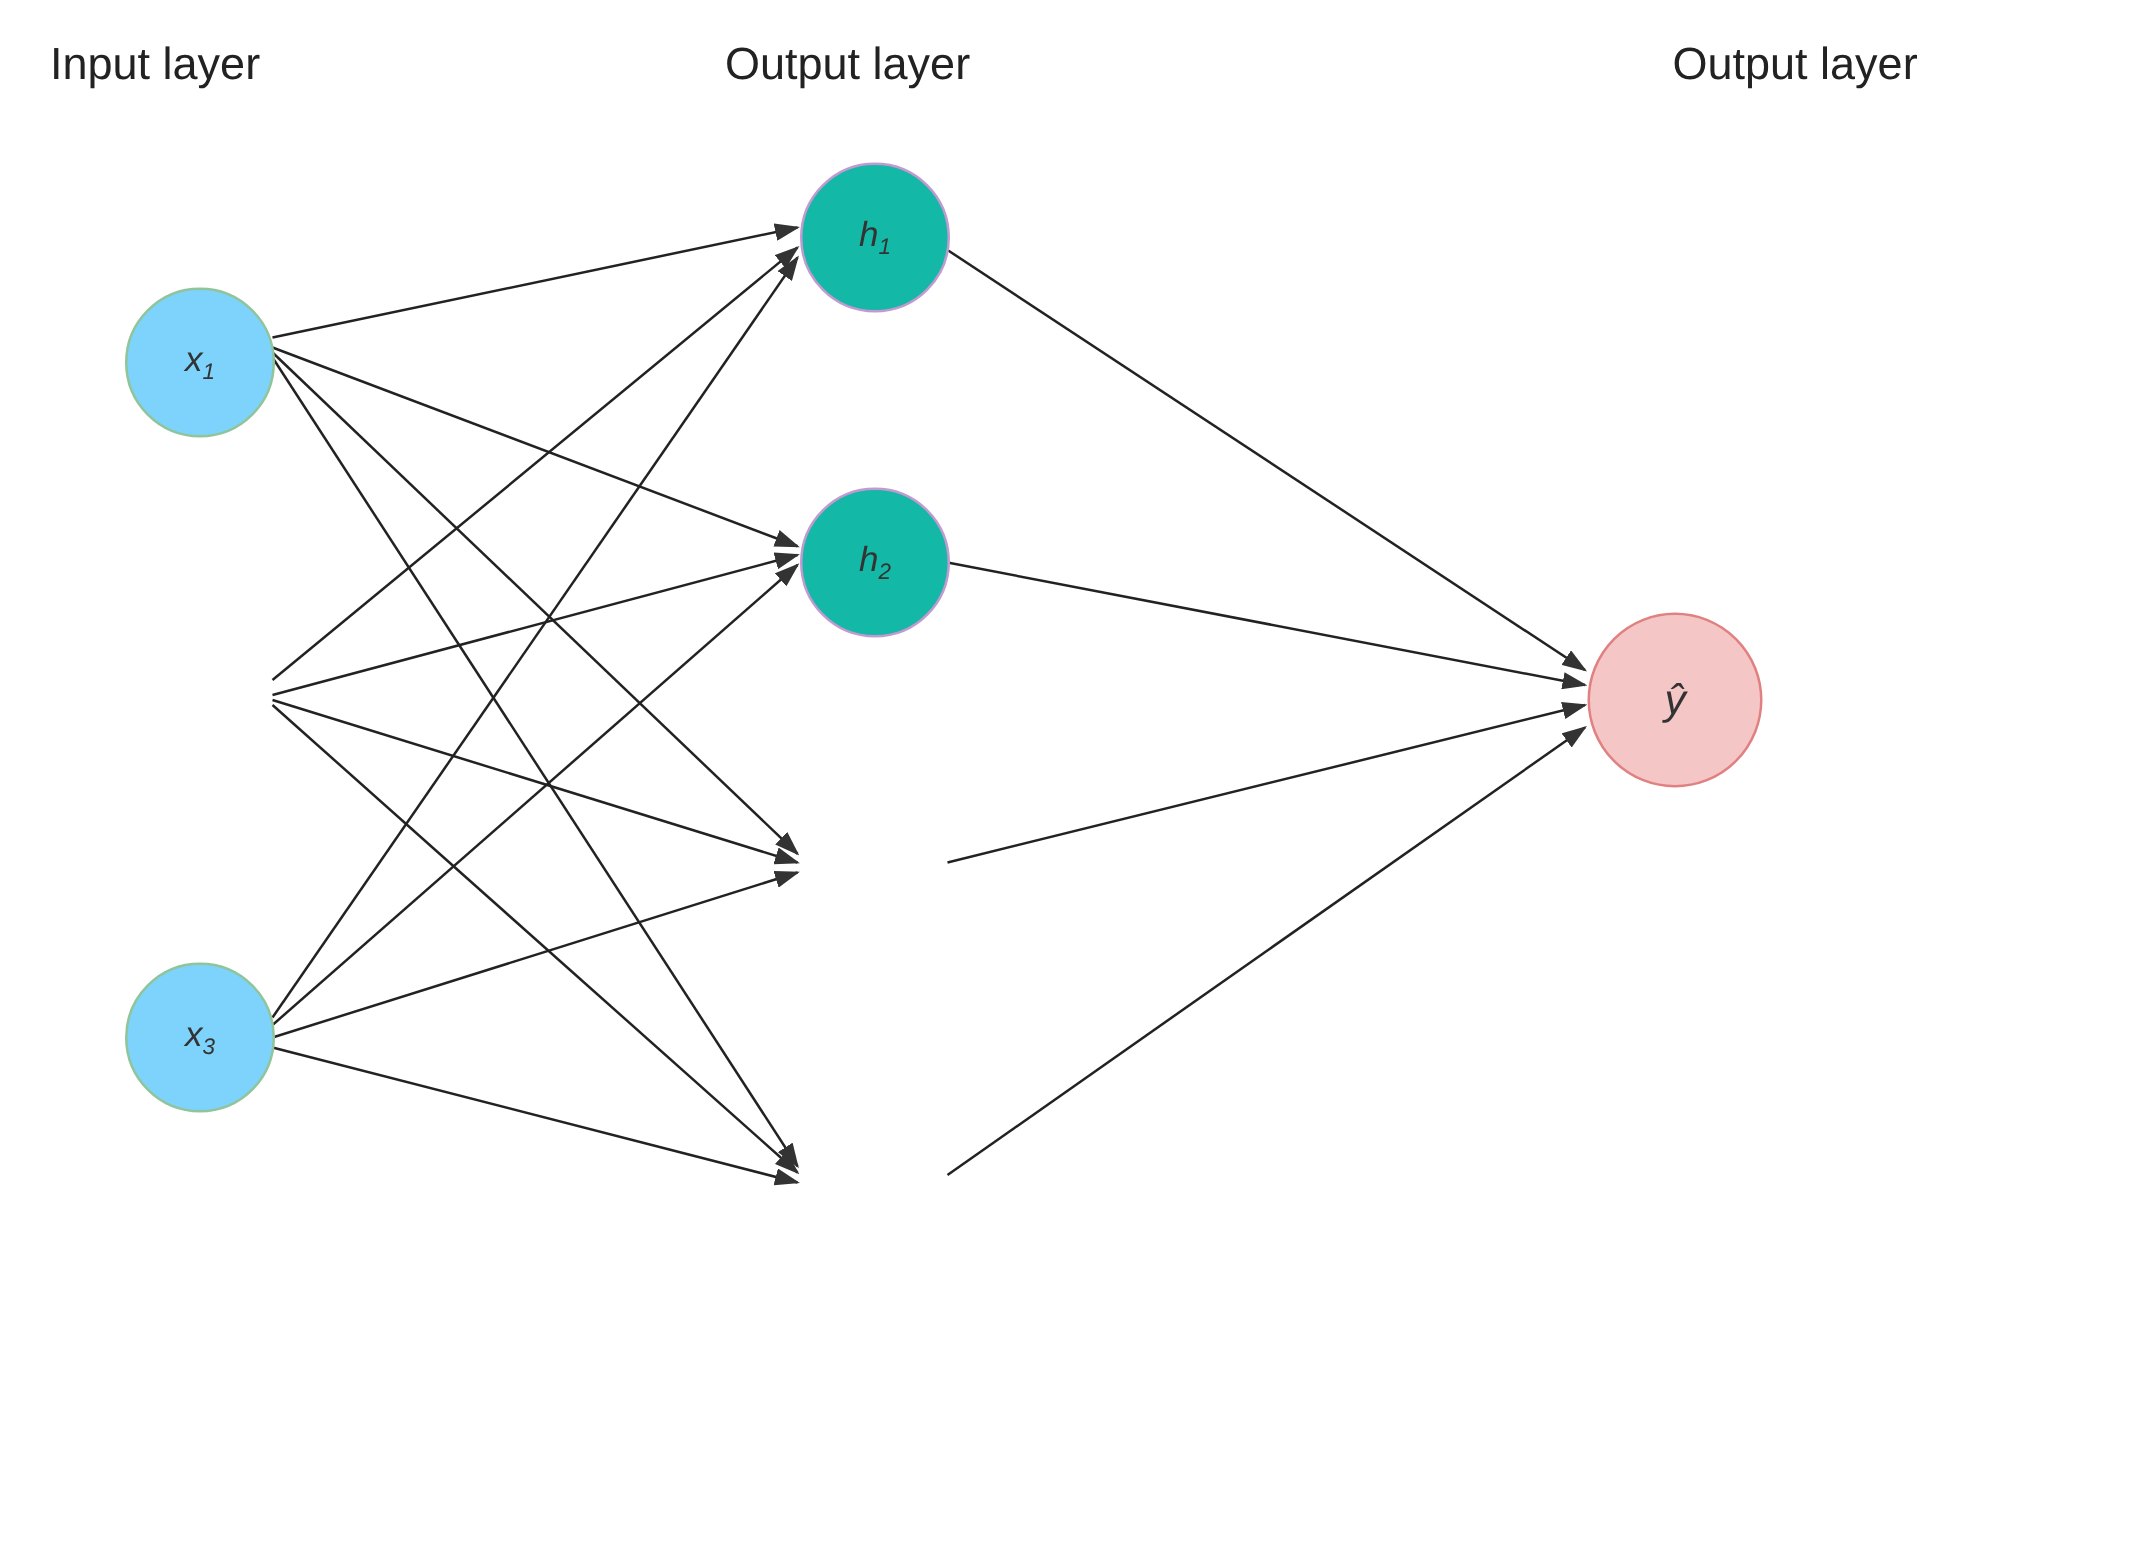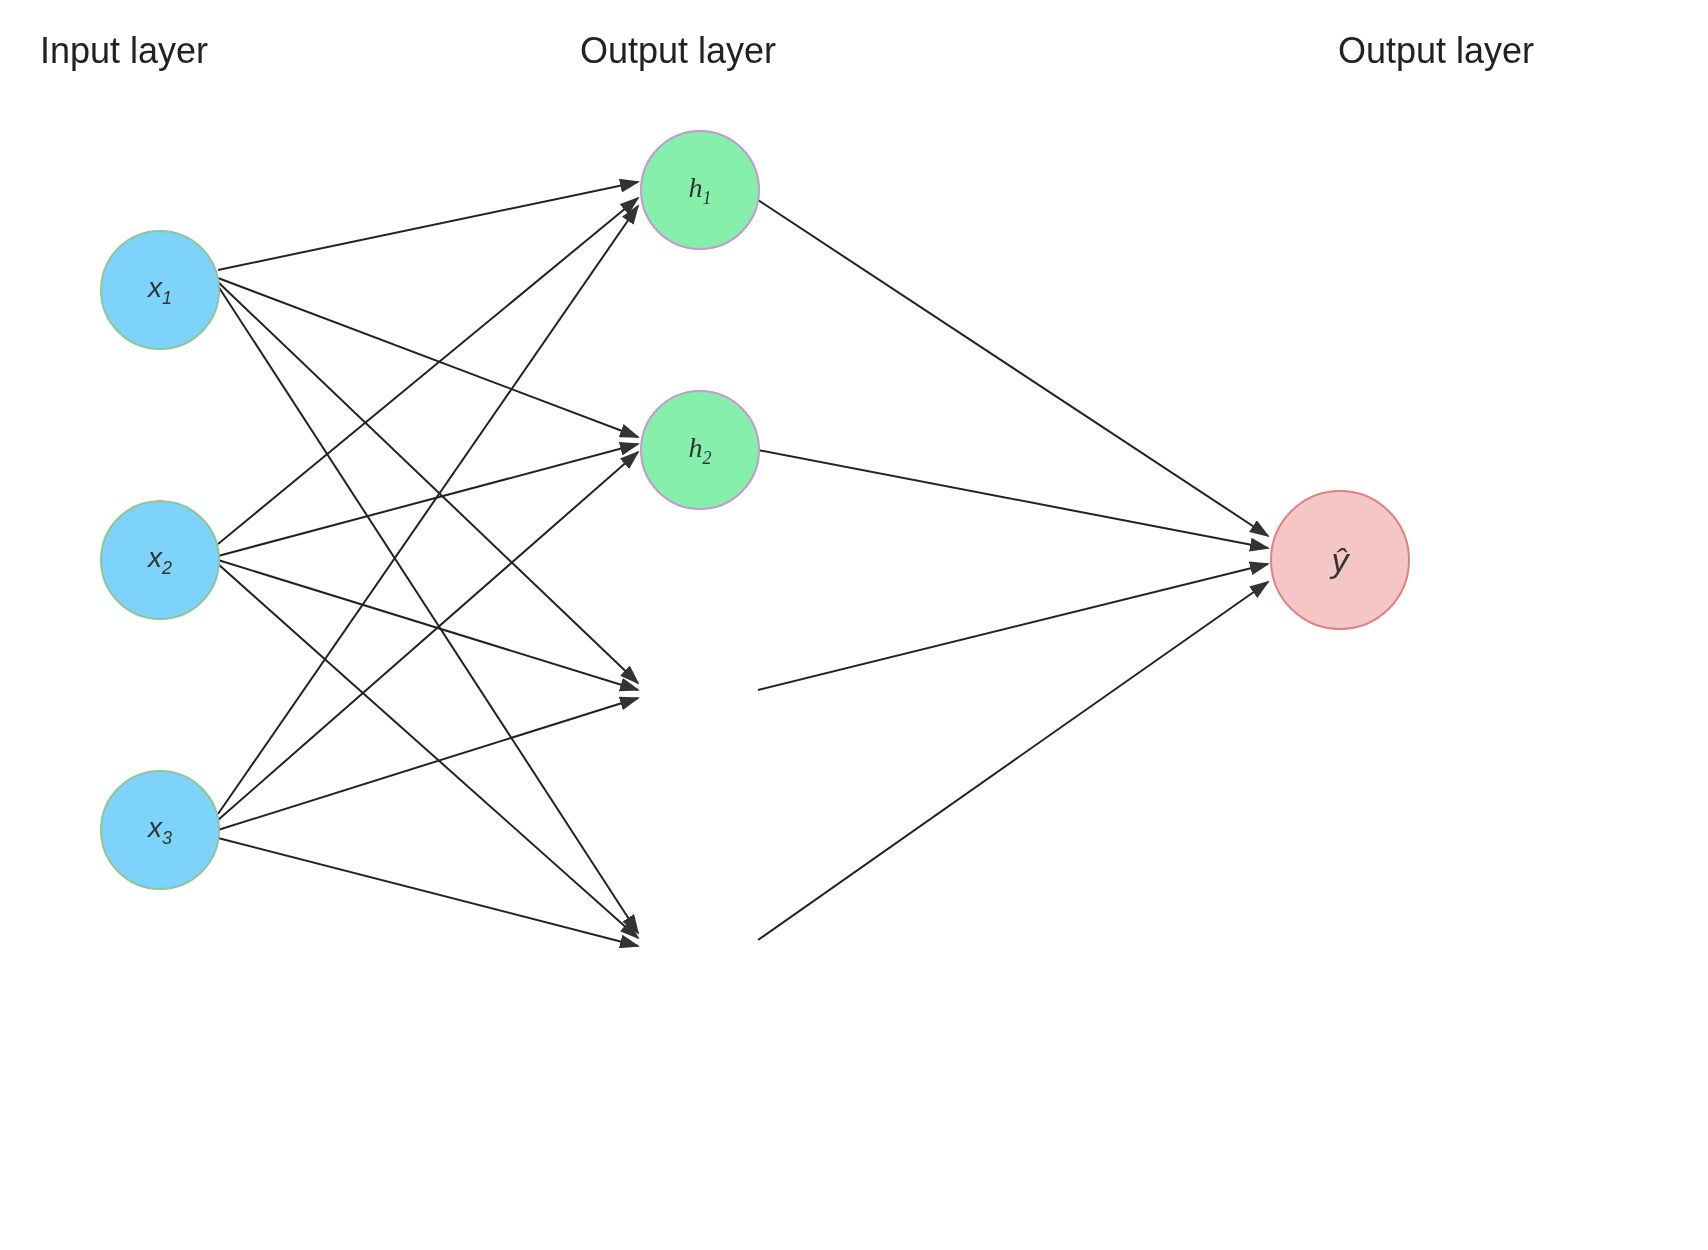--- a/index.html
+++ b/index.html
@@ -33,23 +33,22 @@
     }
     .node-input {
       width: 120px;
       height: 120px;
       background: #7dd3fc;
       border: 2px solid #90c49a;
     }
     .node-hidden {
       width: 120px;
       height: 120px;
-      background: #86efac;
+      background: #14b8a6;
       border: 2px solid #c09ad0;
-      font-family: Liberation Serif, serif;
     }
     .node-output {
       width: 140px;
       height: 140px;
       background: #f5c6c6;
       border: 2px solid #e08080;
     }
     .node-label {
       font-style: italic;
       font-size: 28px;
@@ -112,23 +111,20 @@
     <line x1="758" y1="450" x2="1268" y2="548" stroke="#222" stroke-width="2" marker-end="url(#arrowhead)"></line>
 
     <line x1="758" y1="690" x2="1268" y2="564" stroke="#222" stroke-width="2" marker-end="url(#arrowhead)"></line>
 
     <line x1="758" y1="940" x2="1268" y2="582" stroke="#222" stroke-width="2" marker-end="url(#arrowhead)"></line>
   </svg>
 
   <div class="node node-input" style="left: 100px; top: 230px;">
     <span class="node-label">x<sub>1</sub></span>
   </div>
-  <div class="node node-input" style="left: 100px; top: 500px;">
-    <span class="node-label">x<sub>2</sub></span>
-  </div>
   <div class="node node-input" style="left: 100px; top: 770px;">
     <span class="node-label">x<sub>3</sub></span>
   </div>
 
   <div class="node node-hidden" style="left: 640px; top: 130px;">
     <span class="node-label"><i>h</i><sub>1</sub></span>
   </div>
   <div class="node node-hidden" style="left: 640px; top: 390px;">
     <span class="node-label"><i>h</i><sub>2</sub></span>
   </div>

